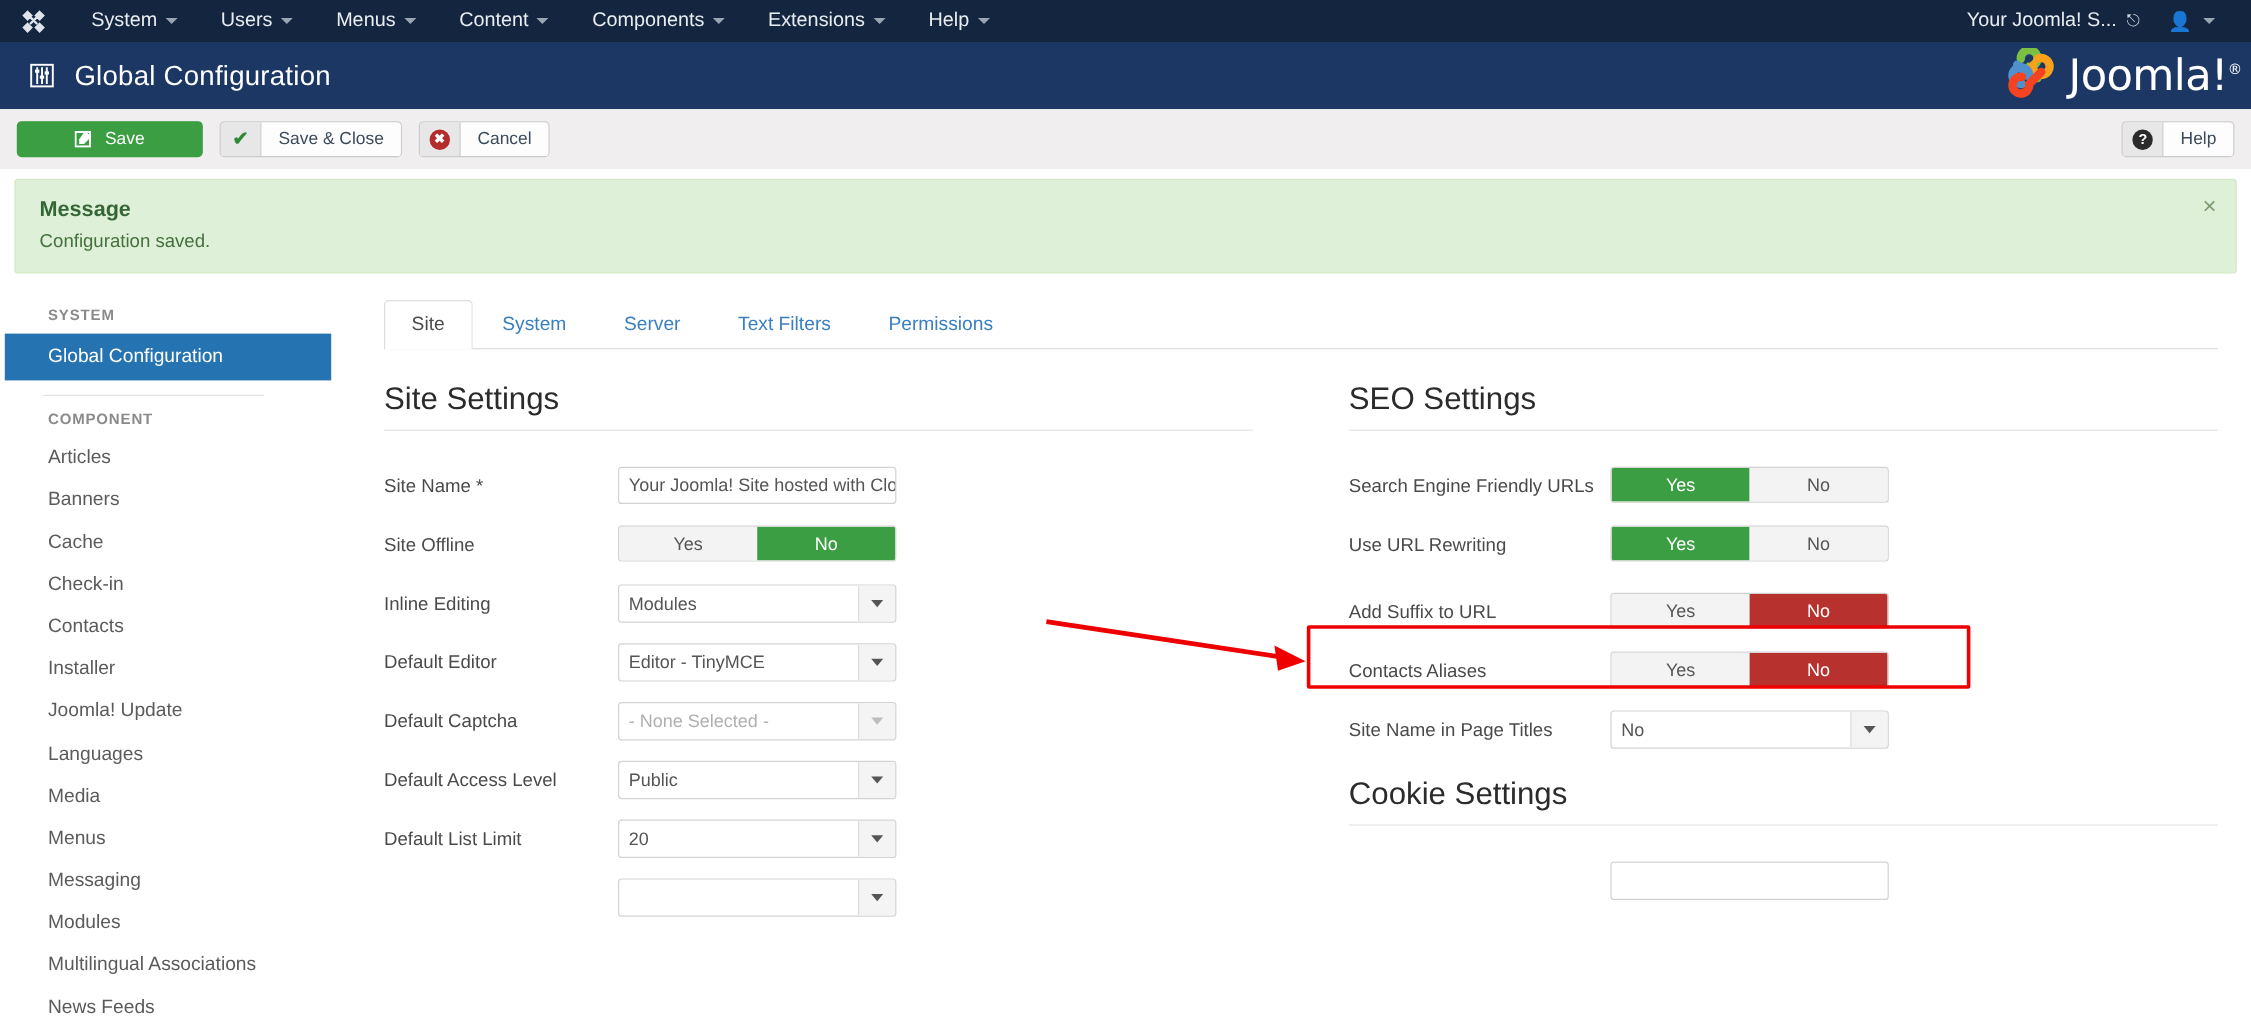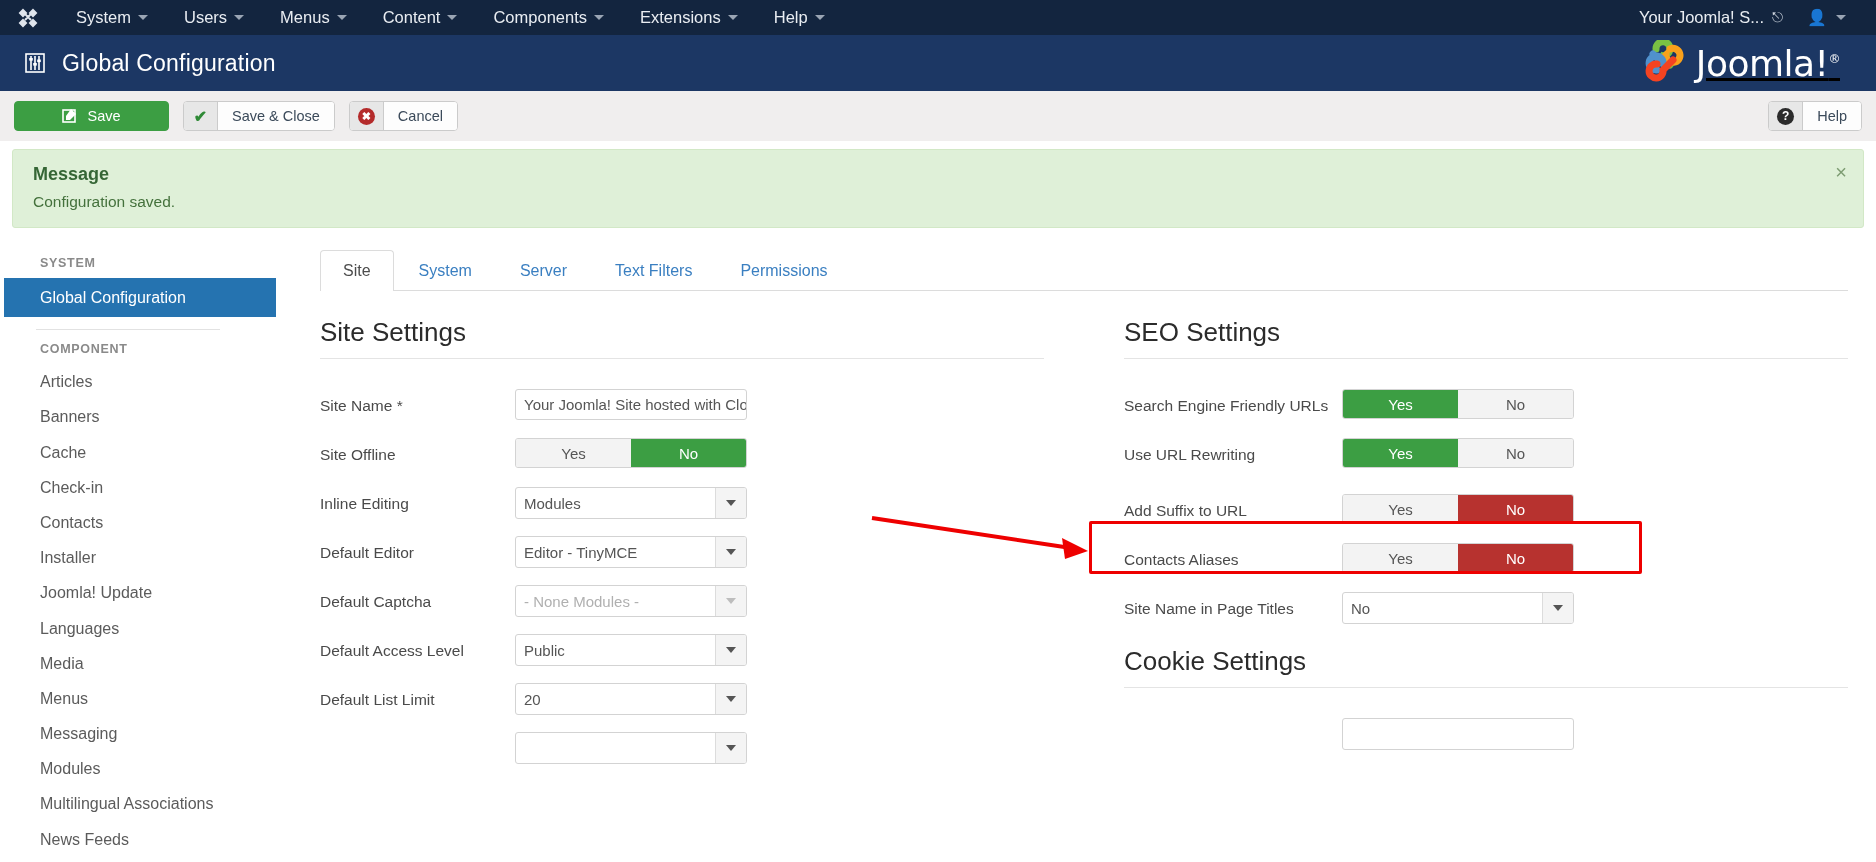--- a/index.html
+++ b/index.html
@@ -69,23 +69,23 @@
     margin-right: 14px;
     display: flex; align-items: center; justify-content: center;
   }
   .page-title {
     color: #ffffff;
     font-size: 23px;
     font-weight: 400;
     letter-spacing: .2px;
   }
   .joomla-logo {
-    position: absolute; right: 36px; top: 50%;
+    position: absolute; right: 8px; top: 50%;
     transform: translateY(-50%);
-    display: flex; align-items: center; gap: 9px; text-decoration: underline;
+    display: flex; align-items: center; gap: 9px;
   }
   .joomla-word {
     color: #fff; font-size: 36px; letter-spacing: -0.5px;
     font-family: "DejaVu Sans", sans-serif; font-weight: 400;
   }
   .joomla-reg { font-size: 12px; vertical-align: super; }
 
   
   .toolbar {
     height: 50px;
@@ -479,21 +479,21 @@
                     <i></i>
                   </div>
               </div>
             </div>
           </div>
 
           <div class="field">
             <div class="field-label">Default Captcha</div>
             <div class="field-ctl">
               <div class="sel disabled">
-                <div class="val">- None Modules -</div>
+                <div class="val">- None Selected -</div>
                 <div class="arrow">
                     <i></i>
                   </div>
               </div>
             </div>
           </div>
 
           <div class="field">
             <div class="field-label">Default Access Level</div>
             <div class="field-ctl">

